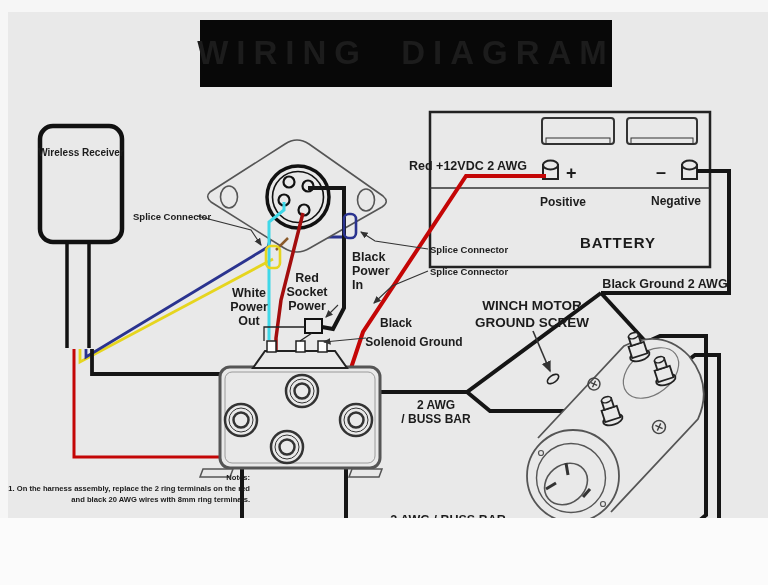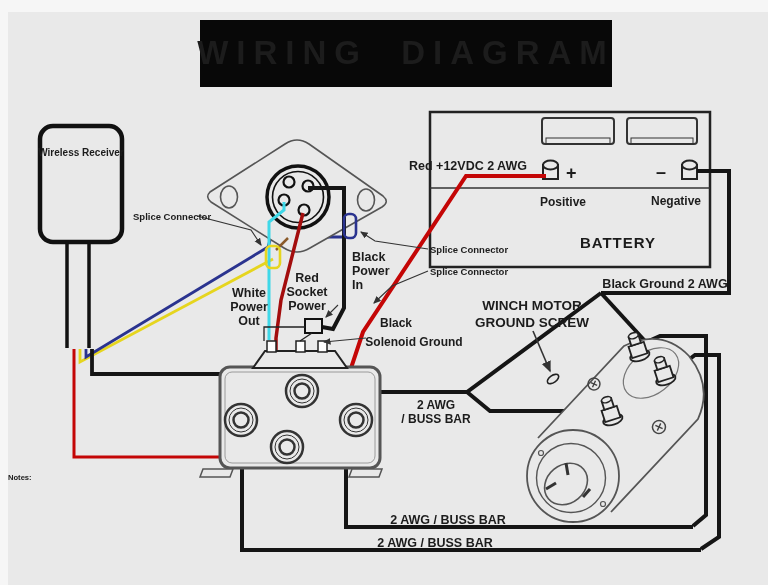--- a/index.html
+++ b/index.html
@@ -1,22 +1,22 @@
 <!DOCTYPE html>
 <html><head>
 <meta charset="utf-8">
 <style>
   html,body{margin:0;padding:0;background:#fbfbfb;}
-  .stage{position:relative;width:768px;height:585px;overflow:hidden;
+  .stage{position:relative;width:768px;height:518px;overflow:hidden;
          font-family:"Liberation Sans","DejaVu Sans",sans-serif;}
   svg{position:absolute;left:0;top:0;}
   svg text{font-family:"Liberation Sans","DejaVu Sans",sans-serif;fill:#1c1c1c;}
   .notes{position:absolute;left:8px;top:473px;width:242px;color:#1a1a1a;
          font-size:7.6px;font-weight:bold;line-height:1.35;}
-  .notes p{margin:0 0 7px 0;}
+  .notes p{margin:0 0 7px 0;text-align:right;}
   .notes .nh{margin:0 0 1px 0;}
 </style>
 </head>
 <body>
 
 <div class="stage">
 <svg width="768" height="585" viewBox="0 0 768 585">
   <defs>
     <marker id="ah" markerWidth="8" markerHeight="8" refX="6" refY="3" orient="auto">
       <path d="M0,0 L7,3 L0,6 Z" fill="#333"></path>
@@ -211,14 +211,15 @@
 
     <text x="436" y="409" text-anchor="middle" font-size="12" font-weight="bold">2 AWG</text>
     <text x="436" y="423" text-anchor="middle" font-size="12" font-weight="bold">/ BUSS BAR</text>
     <text x="448" y="524" text-anchor="middle" font-size="12.5" font-weight="bold">2 AWG / BUSS BAR</text>
     <text x="435" y="547" text-anchor="middle" font-size="12.5" font-weight="bold">2 AWG / BUSS BAR</text>
   </g>
 </svg>
 
 <div class="notes">
   <p class="nh">Notes:</p>
+  <p>1. On the harness assembly, replace the 2 ring terminals on the red and black 20 AWG wires with 8mm ring terminals.</p>
 </div>
 </div>
 
 </body></html>

